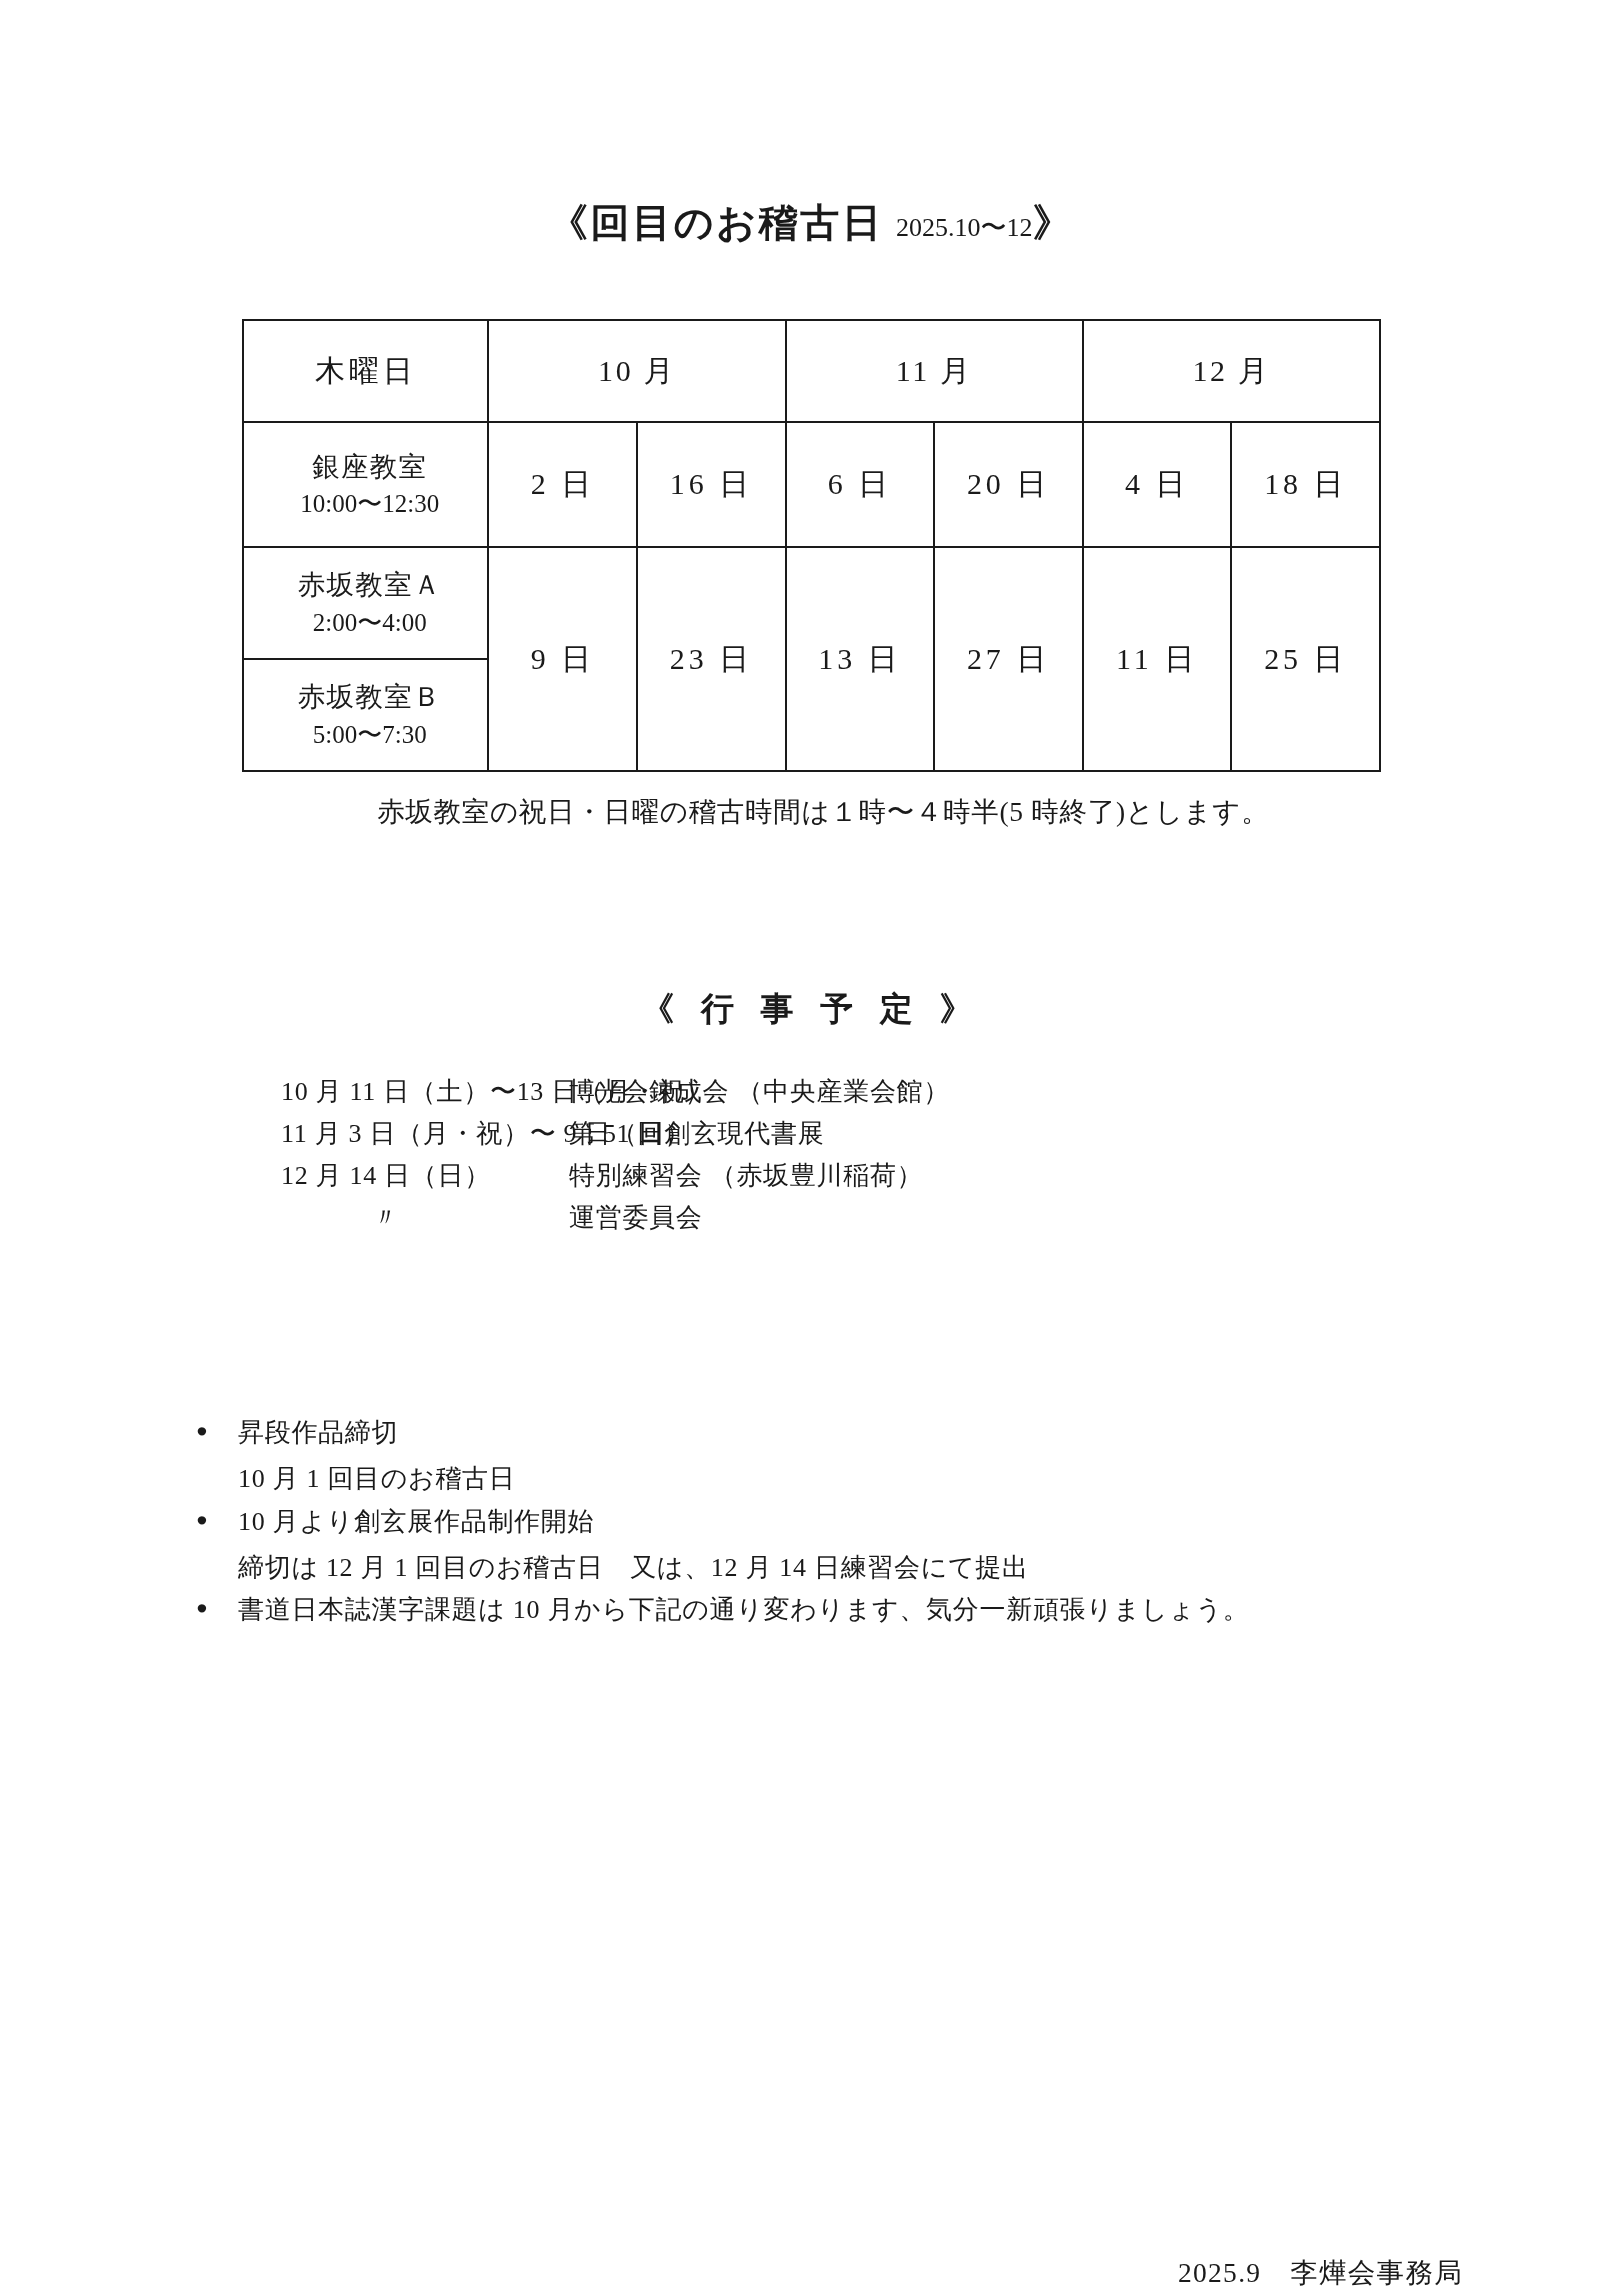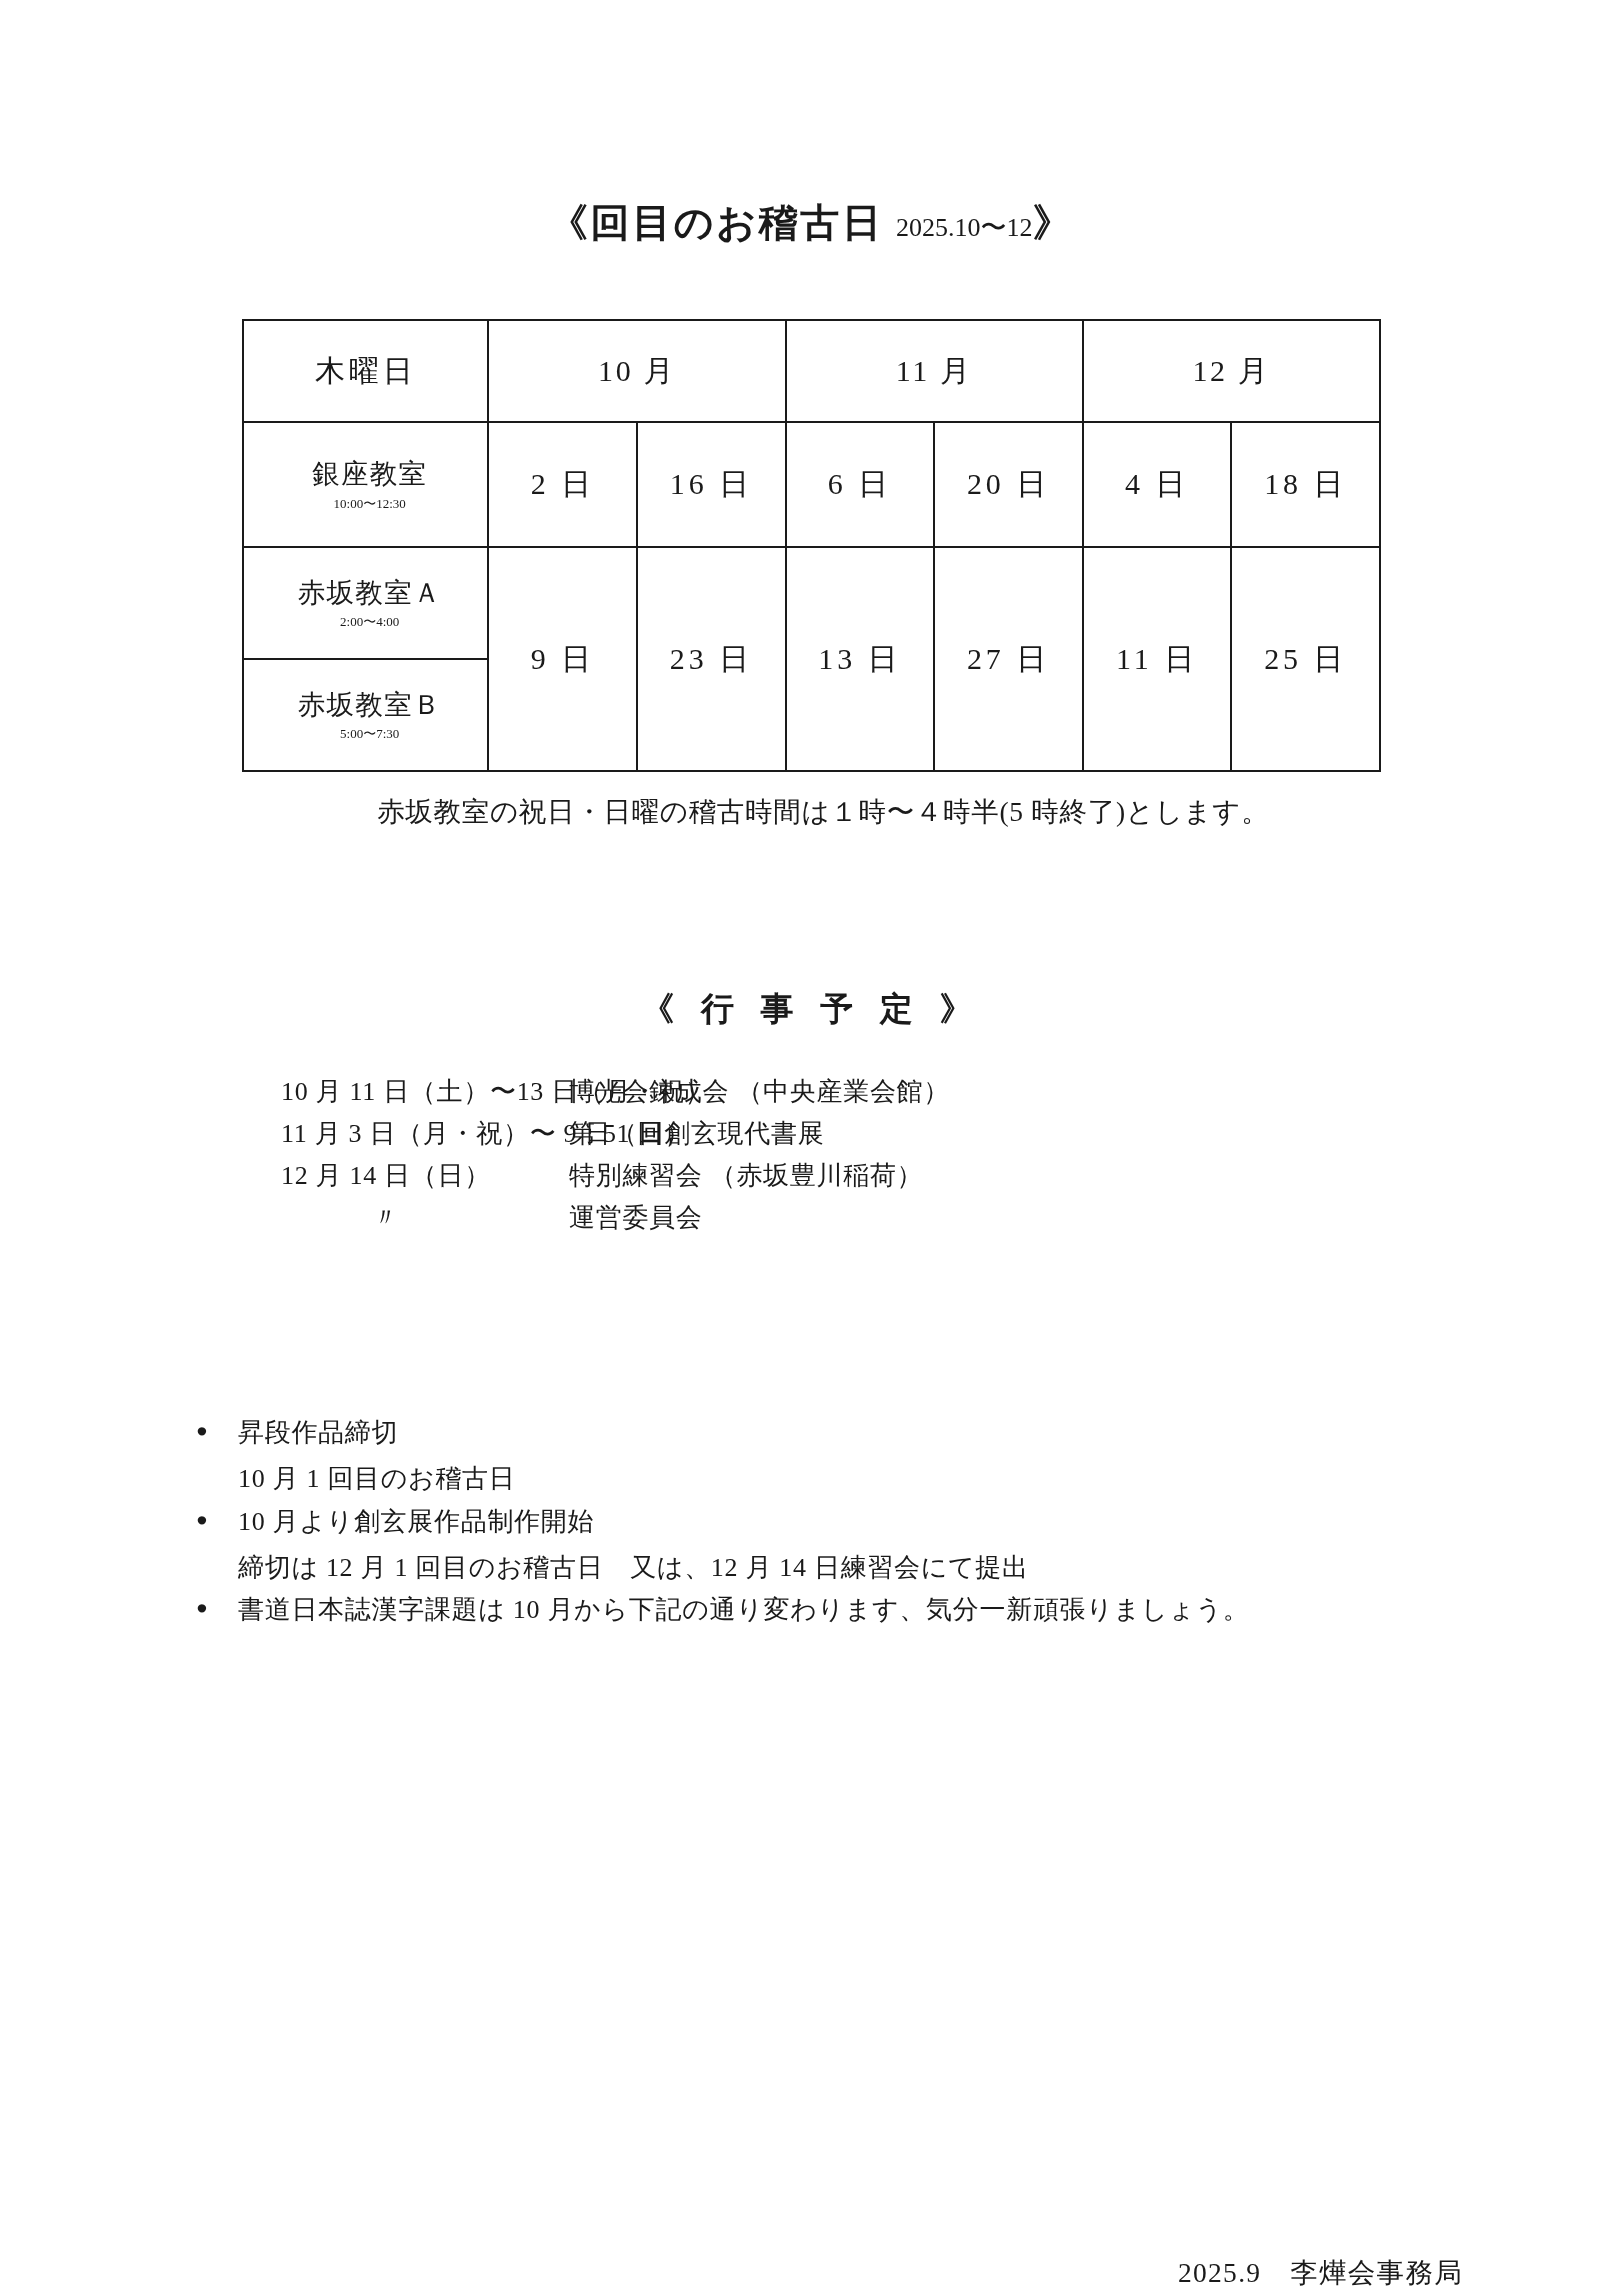--- a/index.html
+++ b/index.html
@@ -72,21 +72,21 @@
     text-align: left;
     padding-left: 9px;
     line-height: 1.25;
   }
   .room-name {
     font-size: 27.5px;
     letter-spacing: 1.3px;
     display: block;
   }
   .room-time {
-    font-size: 13px;
+    font-size: 25px;
     letter-spacing: 0px;
     display: block;
     margin-top: 3.9px;
   }
   .date-cell {
     font-size: 30px;
     letter-spacing: 3.9px;
   }
   .row-ginza td.date-cell { height: 121px; }
   .row-akasaka-a td.room-cell { height: 108px; }

